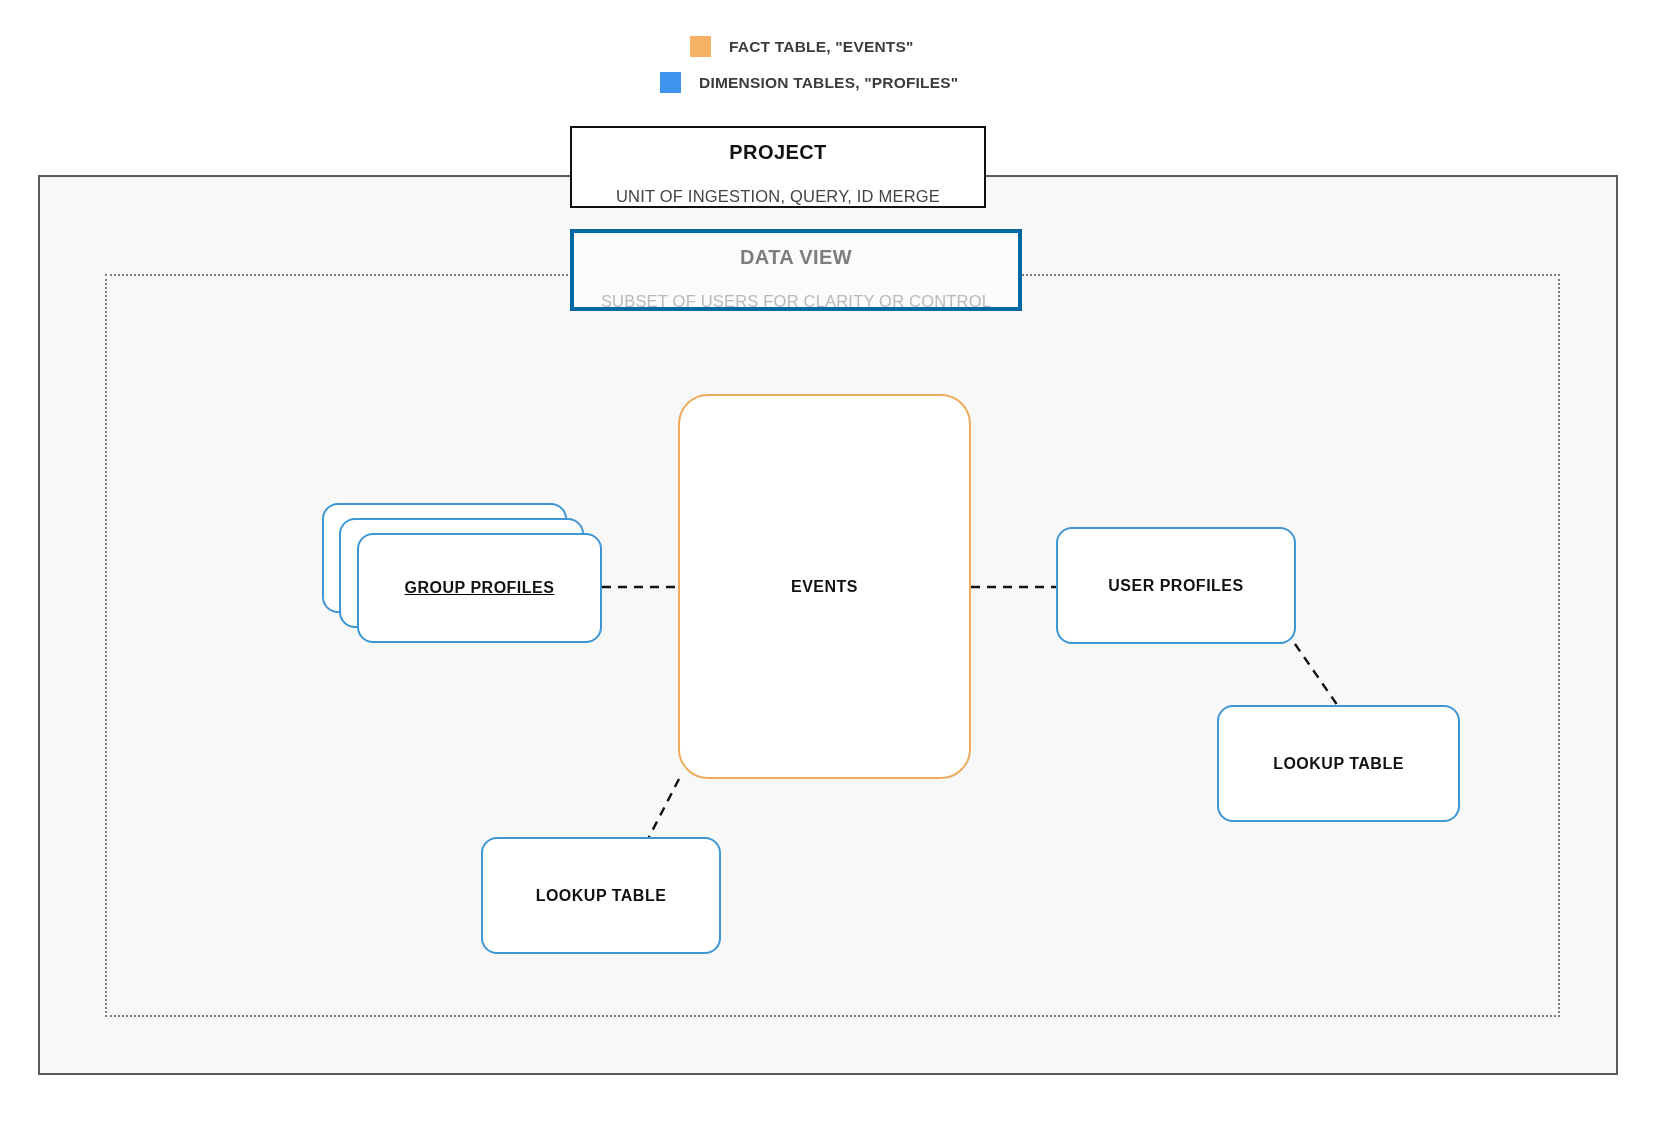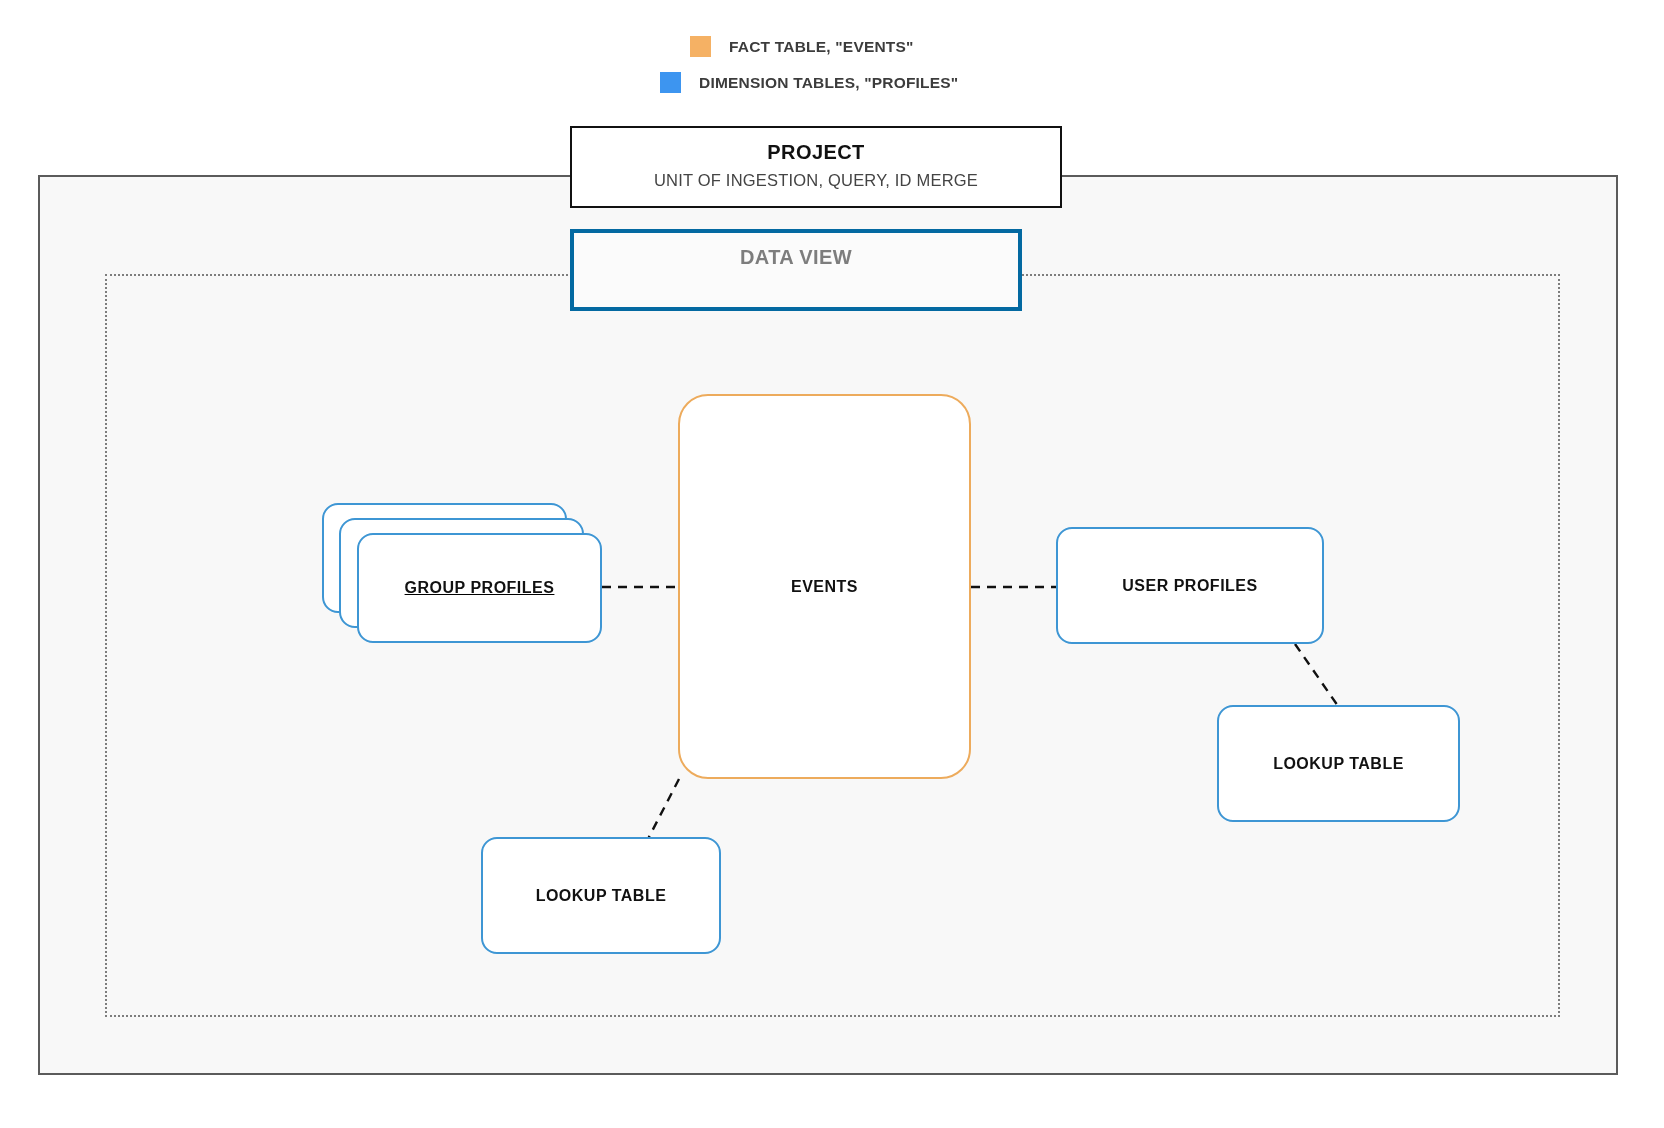--- a/index.html
+++ b/index.html
@@ -68,42 +68,42 @@
   
   .title-box {
     position: absolute;
     box-sizing: border-box;
     text-align: center;
     background: #ffffff;
   }
   #project-box {
     left: 570px;
     top: 126px;
-    width: 492px;
+    width: 416px;
     height: 82px;
     border: 2px solid #111111;
     padding-top: 13px;
   }
   #dataview-box {
     left: 570px;
     top: 229px;
     width: 452px;
     height: 82px;
     border: 4px solid #0369a1;
     padding-top: 13px;
     background: #fbfbfb;
   }
   .title-main {
     font-size: 20px;
     font-weight: bold;
     letter-spacing: 0.4px;
     color: #111111;
   }
   .title-sub {
-    margin-top: 7px;
+    margin-top: 23px;
     font-size: 16.5px;
     letter-spacing: 0.2px;
     color: #444444;
   }
   #dataview-box .title-main { color: #7d7d7d; }
   #dataview-box .title-sub  { color: #b9b9b9; }
 
   
   .node {
     position: absolute;
@@ -160,21 +160,21 @@
     left: 35px; top: 30px;
     display: flex;
     align-items: center;
     justify-content: center;
     text-decoration: underline;
   }
 
   #user-profiles-node {
     left: 1056px;
     top: 527px;
-    width: 268px;
+    width: 240px;
     height: 117px;
   }
   #lookup-left-node {
     left: 481px;
     top: 837px;
     width: 240px;
     height: 117px;
   }
   #lookup-right-node {
     left: 1217px;
@@ -223,20 +223,21 @@
     <line x1="1295" y1="644" x2="1338" y2="706" stroke="#111111" stroke-width="2.4" stroke-dasharray="9 7"></line>
   </svg>
 
   <div class="title-box" id="project-box">
     <div class="title-main">PROJECT</div>
     <div class="title-sub">UNIT OF INGESTION, QUERY, ID MERGE</div>
   </div>
 
   <div class="title-box" id="dataview-box">
     <div class="title-main">DATA VIEW</div>
+    <div class="title-sub">SUBSET OF USERS FOR CLARITY OR CONTROL</div>
   </div>
 
   <div class="node" id="events-node">
     <span class="node-label">EVENTS</span>
   </div>
 
   <div id="group-profiles-stack">
     <div class="stack-card" id="stack-back"></div>
     <div class="stack-card" id="stack-mid"></div>
     <div class="stack-card" id="stack-front">

